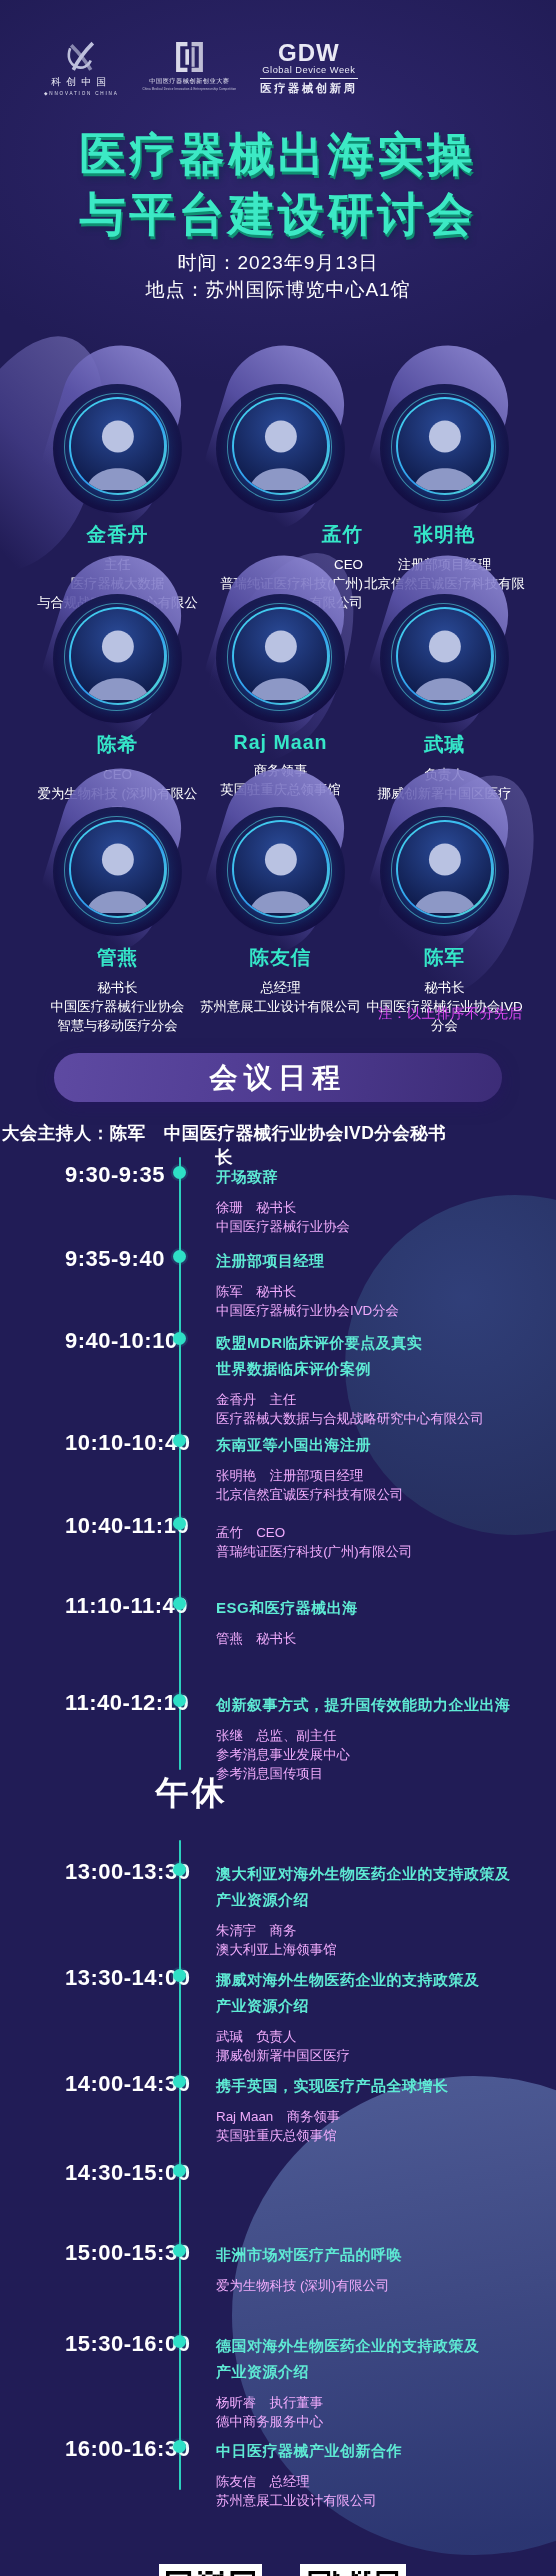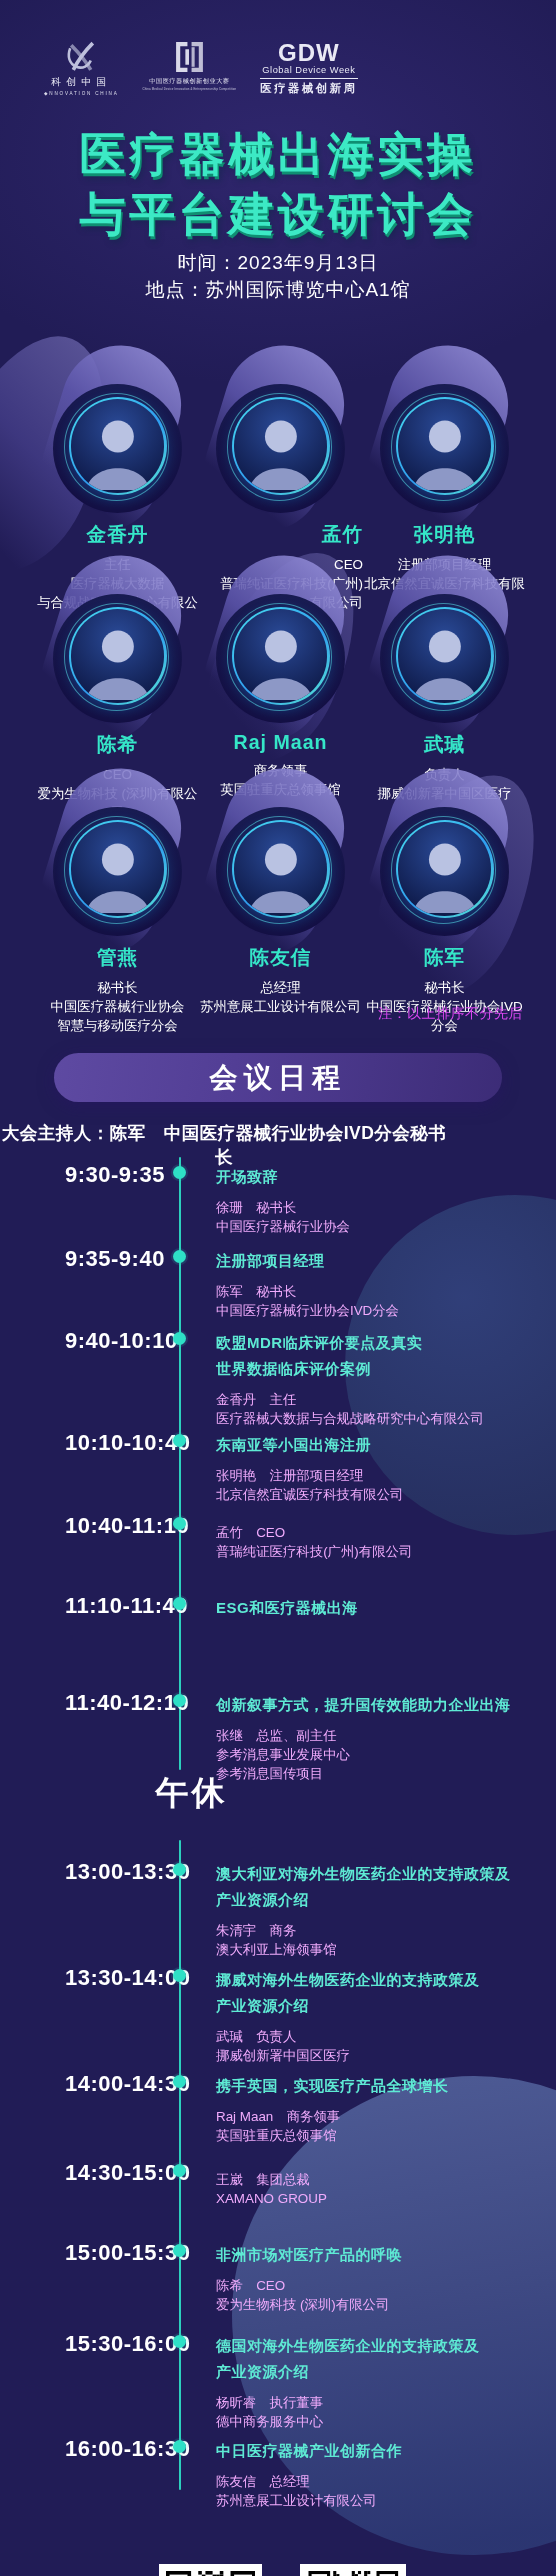--- a/index.html
+++ b/index.html
@@ -333,21 +333,21 @@
         <div class="ag-dot"></div>
         <div class="ag-content">
           <div class="ag-who"><div>孟竹　CEO</div><div>普瑞纯证医疗科技(广州)有限公司</div></div>
         </div>
       </div>
       <div class="agenda-item" style="top: 1593px;">
         <div class="ag-time">11:10-11:40</div>
         <div class="ag-dot"></div>
         <div class="ag-content">
           <div class="ag-title">ESG和医疗器械出海</div>
-          <div class="ag-who"></div>
+          <div class="ag-who"><div>管燕　秘书长</div></div>
         </div>
       </div>
       <div class="agenda-item" style="top: 1690px;">
         <div class="ag-time">11:40-12:10</div>
         <div class="ag-dot"></div>
         <div class="ag-content">
           <div class="ag-title">创新叙事方式，提升国传效能助力企业出海</div>
           <div class="ag-who"><div>张继　总监、副主任</div><div>参考消息事业发展中心
 参考消息国传项目</div></div>
         </div>
@@ -375,29 +375,28 @@
         <div class="ag-dot"></div>
         <div class="ag-content">
           <div class="ag-title">携手英国，实现医疗产品全球增长</div>
           <div class="ag-who"><div>Raj Maan　商务领事</div><div>英国驻重庆总领事馆</div></div>
         </div>
       </div>
       <div class="agenda-item" style="top: 2160px;">
         <div class="ag-time">14:30-15:00</div>
         <div class="ag-dot"></div>
         <div class="ag-content">
-          <div class="ag-who"><div>王崴　集团总裁</div><div>XAMANO GROUP</div></div>
         </div>
       </div>
       <div class="agenda-item" style="top: 2240px;">
         <div class="ag-time">15:00-15:30</div>
         <div class="ag-dot"></div>
         <div class="ag-content">
           <div class="ag-title">非洲市场对医疗产品的呼唤</div>
-          <div class="ag-who"><div>陈希　CEO</div><div>爱为生物科技 (深圳)有限公司</div></div>
+          <div class="ag-who"><div>爱为生物科技 (深圳)有限公司</div></div>
         </div>
       </div>
       <div class="agenda-item" style="top: 2331px;">
         <div class="ag-time">15:30-16:00</div>
         <div class="ag-dot"></div>
         <div class="ag-content">
           <div class="ag-title">德国对海外生物医药企业的支持政策及
 产业资源介绍</div>
           <div class="ag-who"><div>杨昕睿　执行董事</div><div>德中商务服务中心</div></div>
         </div>

